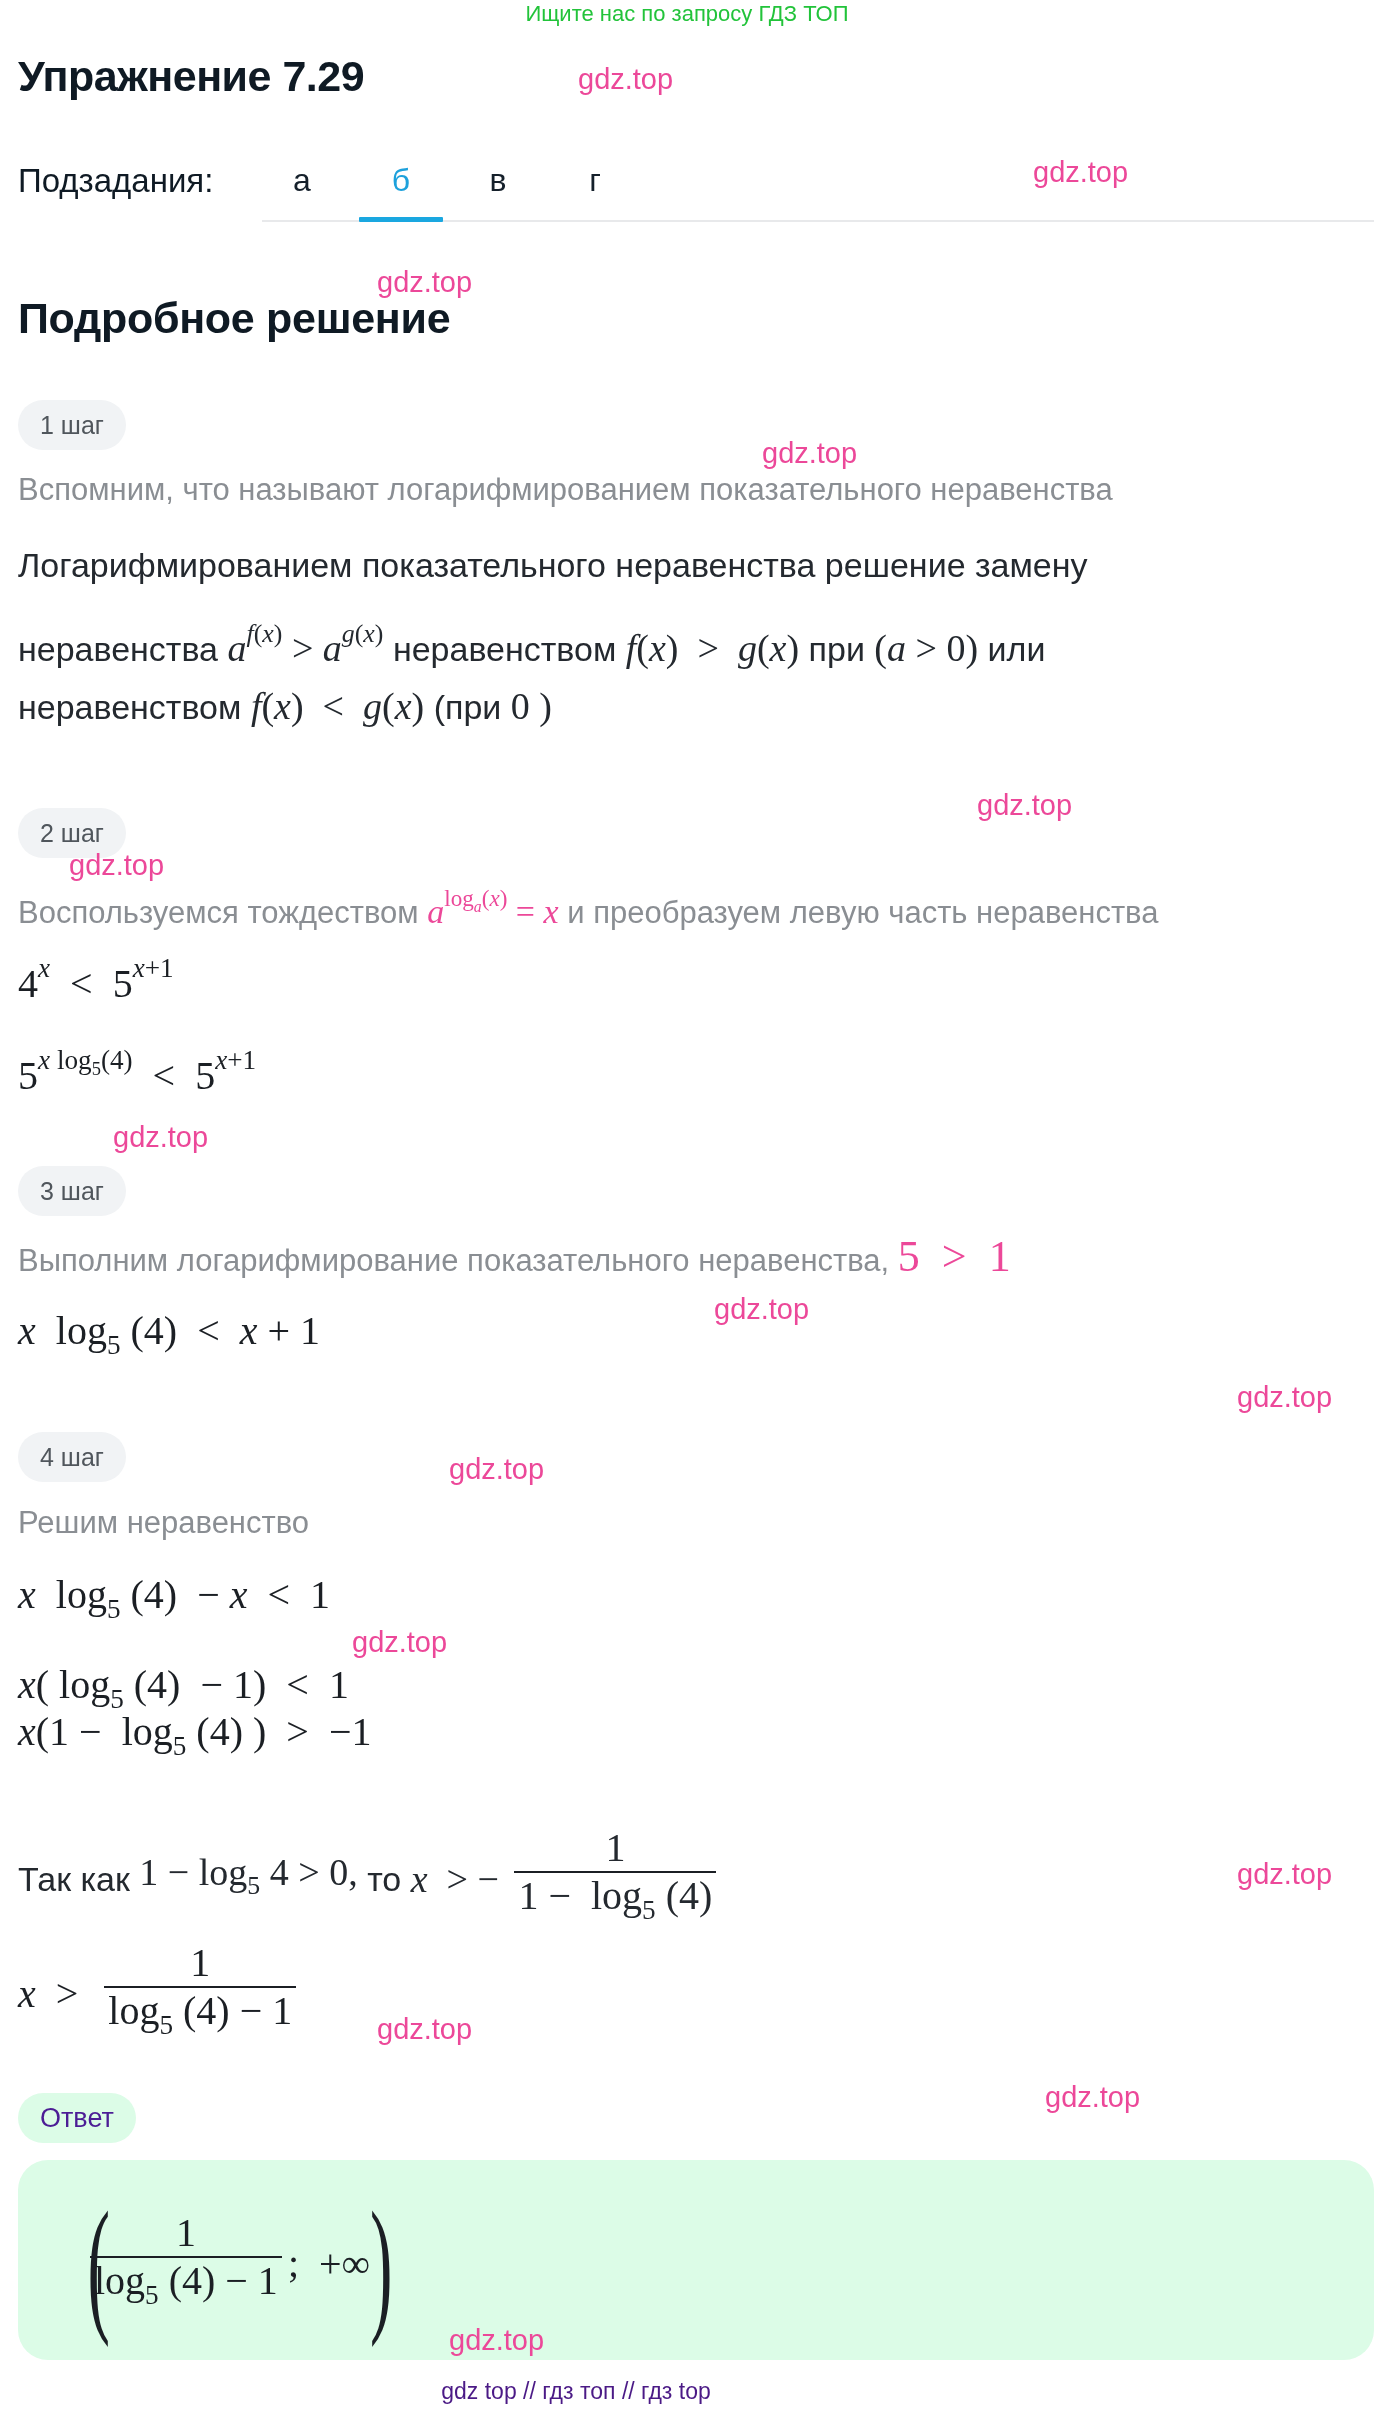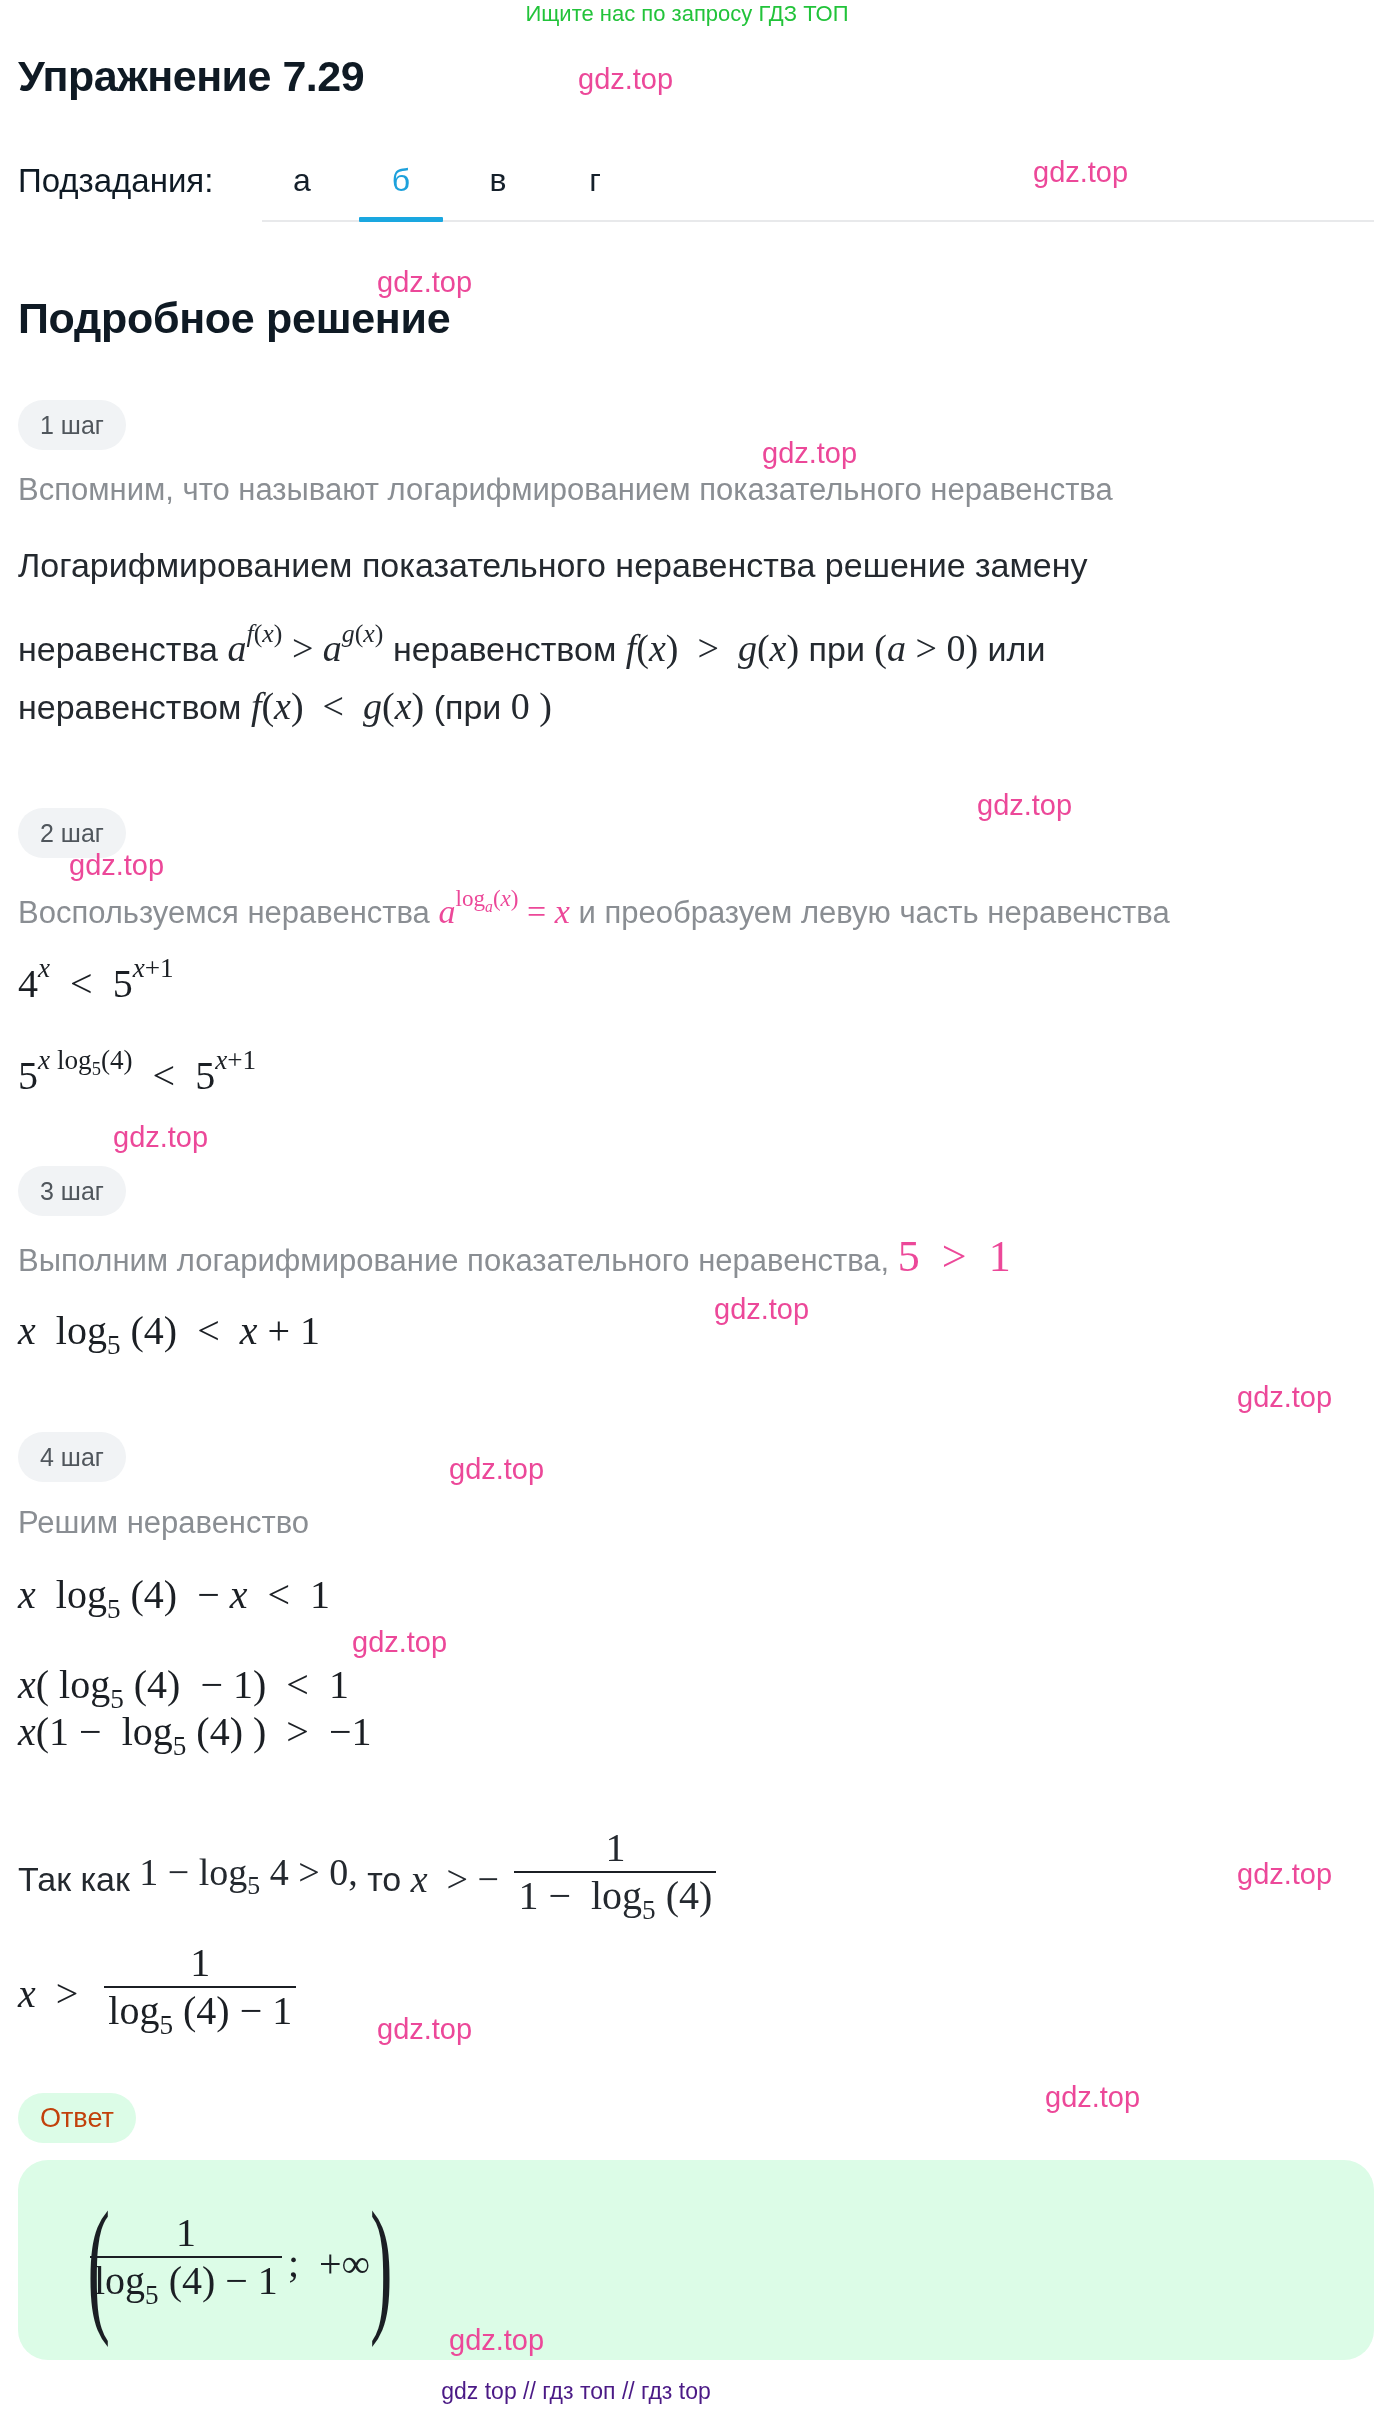--- a/index.html
+++ b/index.html
@@ -11,21 +11,21 @@
   .title { left:18px; top:52px; font-size:43px; font-weight:bold; color:#0f1a24; letter-spacing:-0.5px; }
   .wm { font-family:"Liberation Sans", sans-serif; font-size:29px; color:#ec4899; line-height:34px; }
   .sub-label { left:18px; top:162px; font-size:33px; color:#0f1a24; }
   .tab { top:162px; font-size:32px; width:84px; text-align:center; color:#15202b; cursor:pointer; }
   .tab.active { color:#1da1dc; }
   .tabline { left:262px; top:220px; width:1112px; height:2px; background:#e8e9eb; }
   .tabunder { left:359px; top:217px; width:84px; height:5px; background:#1aa7e0; border-radius:1px; }
   .h2 { left:18px; top:294px; font-size:43px; font-weight:bold; color:#0f1a24; letter-spacing:-0.3px; }
   .badge { left:18px; height:50px; line-height:50px; padding:0 22px; border-radius:25px;
            background:#f1f3f5; color:#50565c; font-size:25px; }
-  .badge.answer { background:#dcfce7; color:#c2410c; font-size:27px; }
+  .badge.answer { background:#dcfce7; color:#4c1d95; font-size:27px; }
   .desc { left:18px; font-size:31px; color:#8a8e93; line-height:40px; }
   .body { left:18px; font-size:34px; color:#24292f; line-height:40px; }
   .m { font-family:"Liberation Serif", serif; font-size:38px; }
   .mi { font-family:"Liberation Serif", serif; font-style:italic; }
   .mr { font-family:"Liberation Serif", serif; font-style:normal; }
   .sup { font-size:0.68em; vertical-align:0.75em; }
   .sub { font-size:0.68em; vertical-align:-0.35em; }
   .math { left:18px; font-family:"Liberation Serif", serif; font-size:40px; color:#1b1f24; line-height:48px; }
   .frac { display:inline-flex; flex-direction:column; align-items:center; vertical-align:middle; margin:0 6px; }
   .frac .num { padding:0 4px; line-height:46px; }
@@ -68,21 +68,21 @@
 </div>
 <div class="abs body" style="top:686px">
   <span>неравенством</span>
   <span class="m"><span class="mi">f</span>(<span class="mi">x</span>) &nbsp;&lt;&nbsp; <span class="mi">g</span>(<span class="mi">x</span>)</span>
   <span>(при</span>
   <span class="m">0 )</span>
 </div>
 
 <div class="abs badge" style="top:808px">2 шаг</div>
 <div class="abs desc" style="top:878px">
-  <span>Воспользуемся неравенства</span>
+  <span>Воспользуемся тождеством</span>
   <span class="m gray" style="font-size:34px"><span class="mi">a</span><span class="sup">log<span class="mi sub">a</span>(<span class="mi">x</span>)</span> = <span class="mi">x</span></span>
   <span>и преобразуем левую часть неравенства</span>
 </div>
 <div class="abs math" style="top:944px">
   4<span class="mi sup">x</span> &nbsp;&lt;&nbsp; 5<span class="sup"><span class="mi">x</span>+1</span>
 </div>
 <div class="abs math" style="top:1036px">
   5<span class="sup"><span class="mi">x</span> log<span class="sub">5</span>(4)</span> &nbsp;&lt;&nbsp; 5<span class="sup"><span class="mi">x</span>+1</span>
 </div>
 

